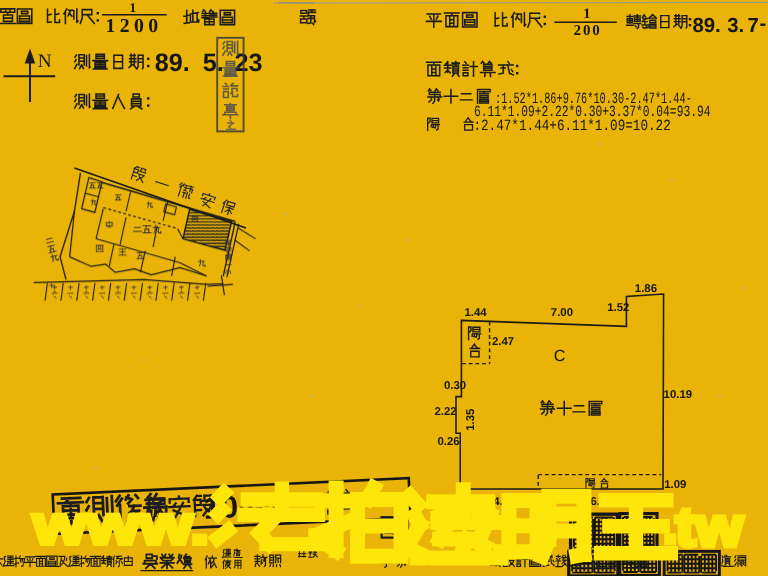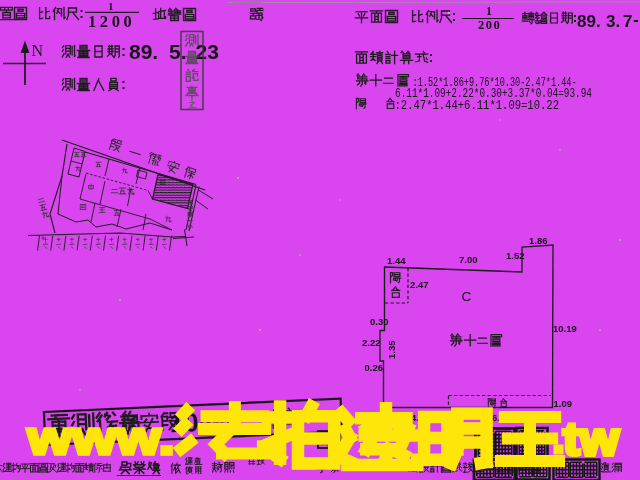--- a/index.html
+++ b/index.html
@@ -1,14 +1,14 @@
 <!DOCTYPE html>
 <html><head><meta charset="utf-8"><style>
 html,body{margin:0;padding:0;background:#faf9f4;}
-#page{position:relative;width:640px;height:480px;background:#d946ef;overflow:hidden;}
+#page{position:relative;width:640px;height:480px;background:#eab308;overflow:hidden;}
 </style></head><body>
 
 <div id="page">
 <svg width="640" height="480" viewBox="0 0 640 480">
 <defs>
         <filter id="blur05" x="-10%" y="-10%" width="120%" height="120%">
           <feGaussianBlur stdDeviation="0.55"></feGaussianBlur>
         </filter>
 <filter id="scan" x="-2%" y="-2%" width="104%" height="104%">
           <feGaussianBlur stdDeviation="0.22"></feGaussianBlur>

